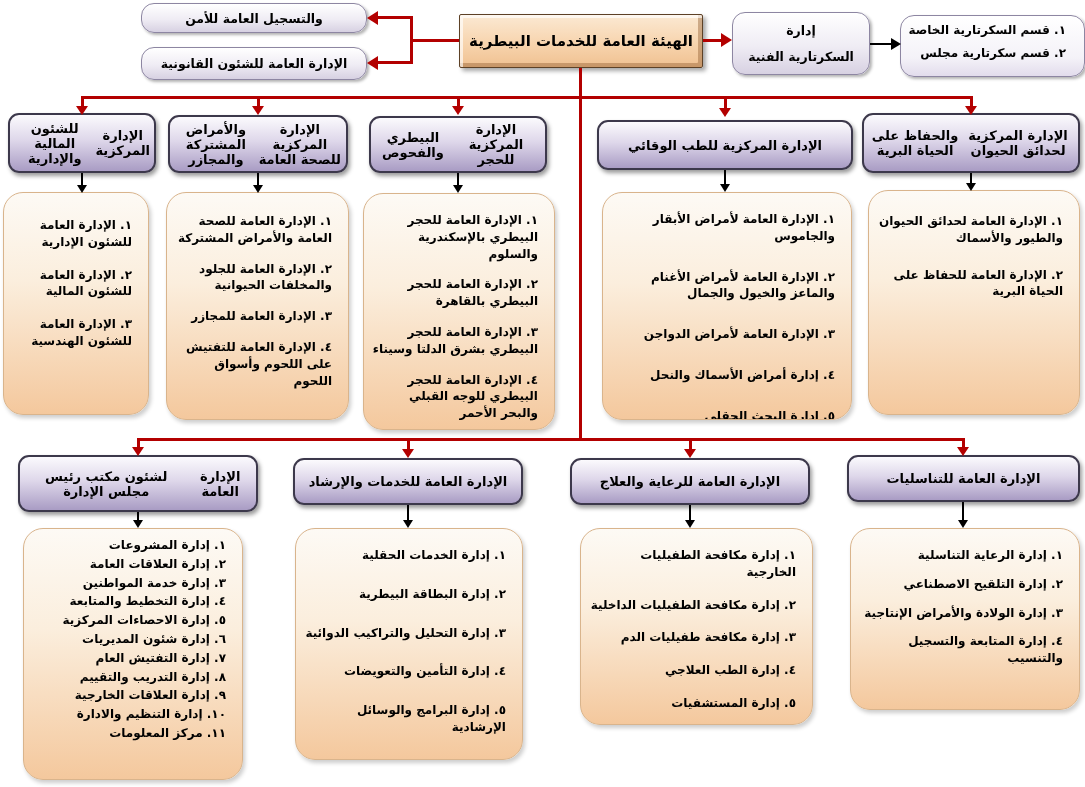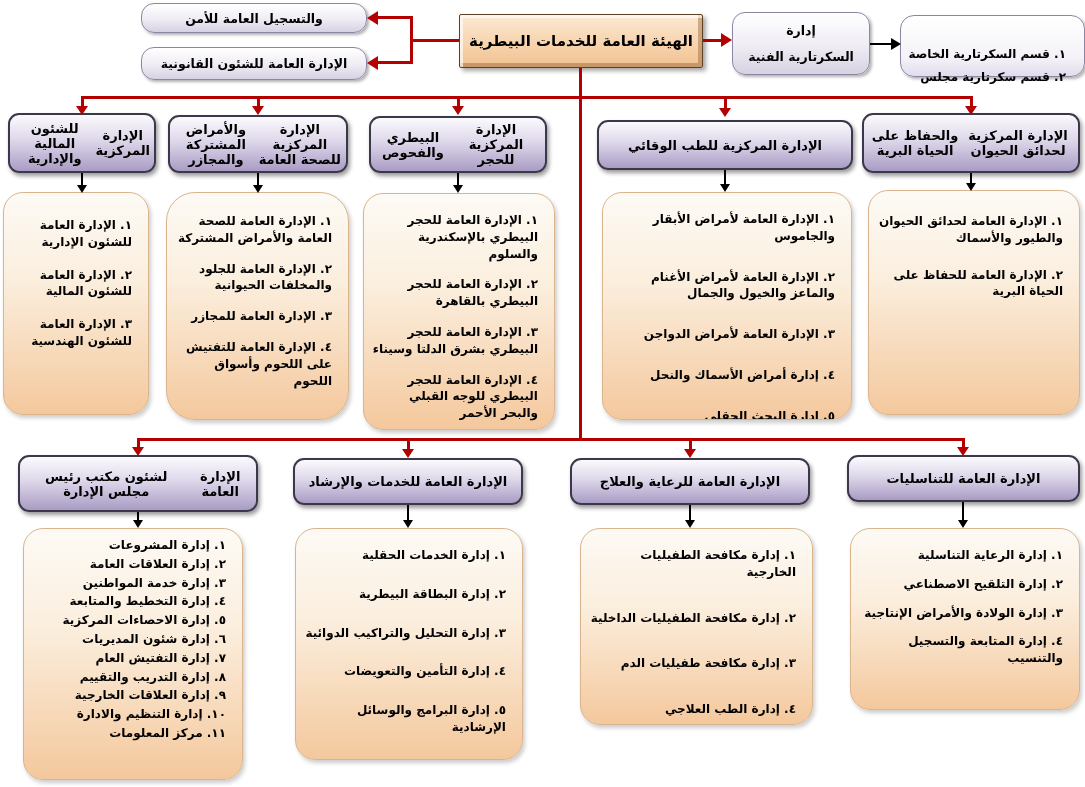--- a/index.html
+++ b/index.html
@@ -59,35 +59,35 @@
 
   
   #h2-0{left:8px;top:113px;width:148px;height:60px;}
   #h2-1{left:168px;top:115px;width:180px;height:58px;}
   #h2-2{left:369px;top:116px;width:178px;height:57px;}
   #h2-3{left:597px;top:120px;width:256px;height:50px;}
   #h2-4{left:862px;top:113px;width:218px;height:60px;}
 
   
   #l2-0{left:3px;top:192px;width:146px;height:223px;}   #l2-0 .items{gap:16px;padding-top:10px;}
-  #l2-1{left:166px;top:192px;width:183px;height:228px;border-radius:29px;} #l2-1 .items{gap:14px;padding-top:6px;}
+  #l2-1{left:166px;top:192px;width:183px;height:228px;} #l2-1 .items{gap:14px;padding-top:6px;}
   #l2-2{left:363px;top:193px;width:192px;height:237px;} #l2-2 .items{gap:14px;padding-top:4px;}
   #l2-3{left:602px;top:192px;width:250px;height:228px;} #l2-3 .items{gap:24px;padding-top:4px;}
   #l2-4{left:868px;top:190px;width:212px;height:225px;} #l2-4 .items{gap:20px;padding-top:8px;}
 
   
   #h3-0{left:18px;top:455px;width:240px;height:57px;}
   #h3-1{left:293px;top:458px;width:230px;height:47px;}
   #h3-2{left:570px;top:458px;width:240px;height:47px;}
   #h3-3{left:847px;top:455px;width:233px;height:47px;}
 
   
   #l3-0{left:23px;top:528px;width:220px;height:252px;padding-top:8px;} #l3-0 .items{gap:2px;}
   #l3-1{left:295px;top:528px;width:228px;height:232px;} #l3-1 .items{gap:22px;padding-top:4px;}
-  #l3-2{left:580px;top:528px;width:233px;height:197px;} #l3-2 .items{gap:29px;padding-top:4px;}
+  #l3-2{left:580px;top:528px;width:233px;height:197px;} #l3-2 .items{gap:16px;padding-top:4px;}
   #l3-3{left:850px;top:528px;width:230px;height:182px;} #l3-3 .items{gap:12px;padding-top:4px;}
 </style>
 </head>
 <body>
 
 <div id="canvas">
 
   <div id="box-root" class="abs root-box">
     <span>الهيئة العامة للخدمات البيطرية</span>
   </div>
@@ -98,21 +98,21 @@
   <div id="box-secr" class="abs pill" style="flex-direction:column;justify-content:space-evenly;">
     <div>إدارة</div>
     <div>السكرتارية الفنية</div>
   </div>
 
   <div id="box-legal" class="abs pill">
     <span>الإدارة العامة للشئون القانونية</span>
   </div>
 
   <div id="box-depts" class="abs pill" style="align-items:flex-start;justify-content:flex-start;">
-    <div class="items" style="width:100%;margin-top:24px;">
+    <div class="items" style="width:100%;">
 
     <div>١. قسم السكرتارية الخاصة</div>
         <div>٢. قسم سكرتارية مجلس</div>
       </div>
   </div>
 
   <div id="h2-0" class="abs hdr">
     <div>الإدارة المركزية</div>
     <div>للشئون المالية والإدارية</div>
   </div>

